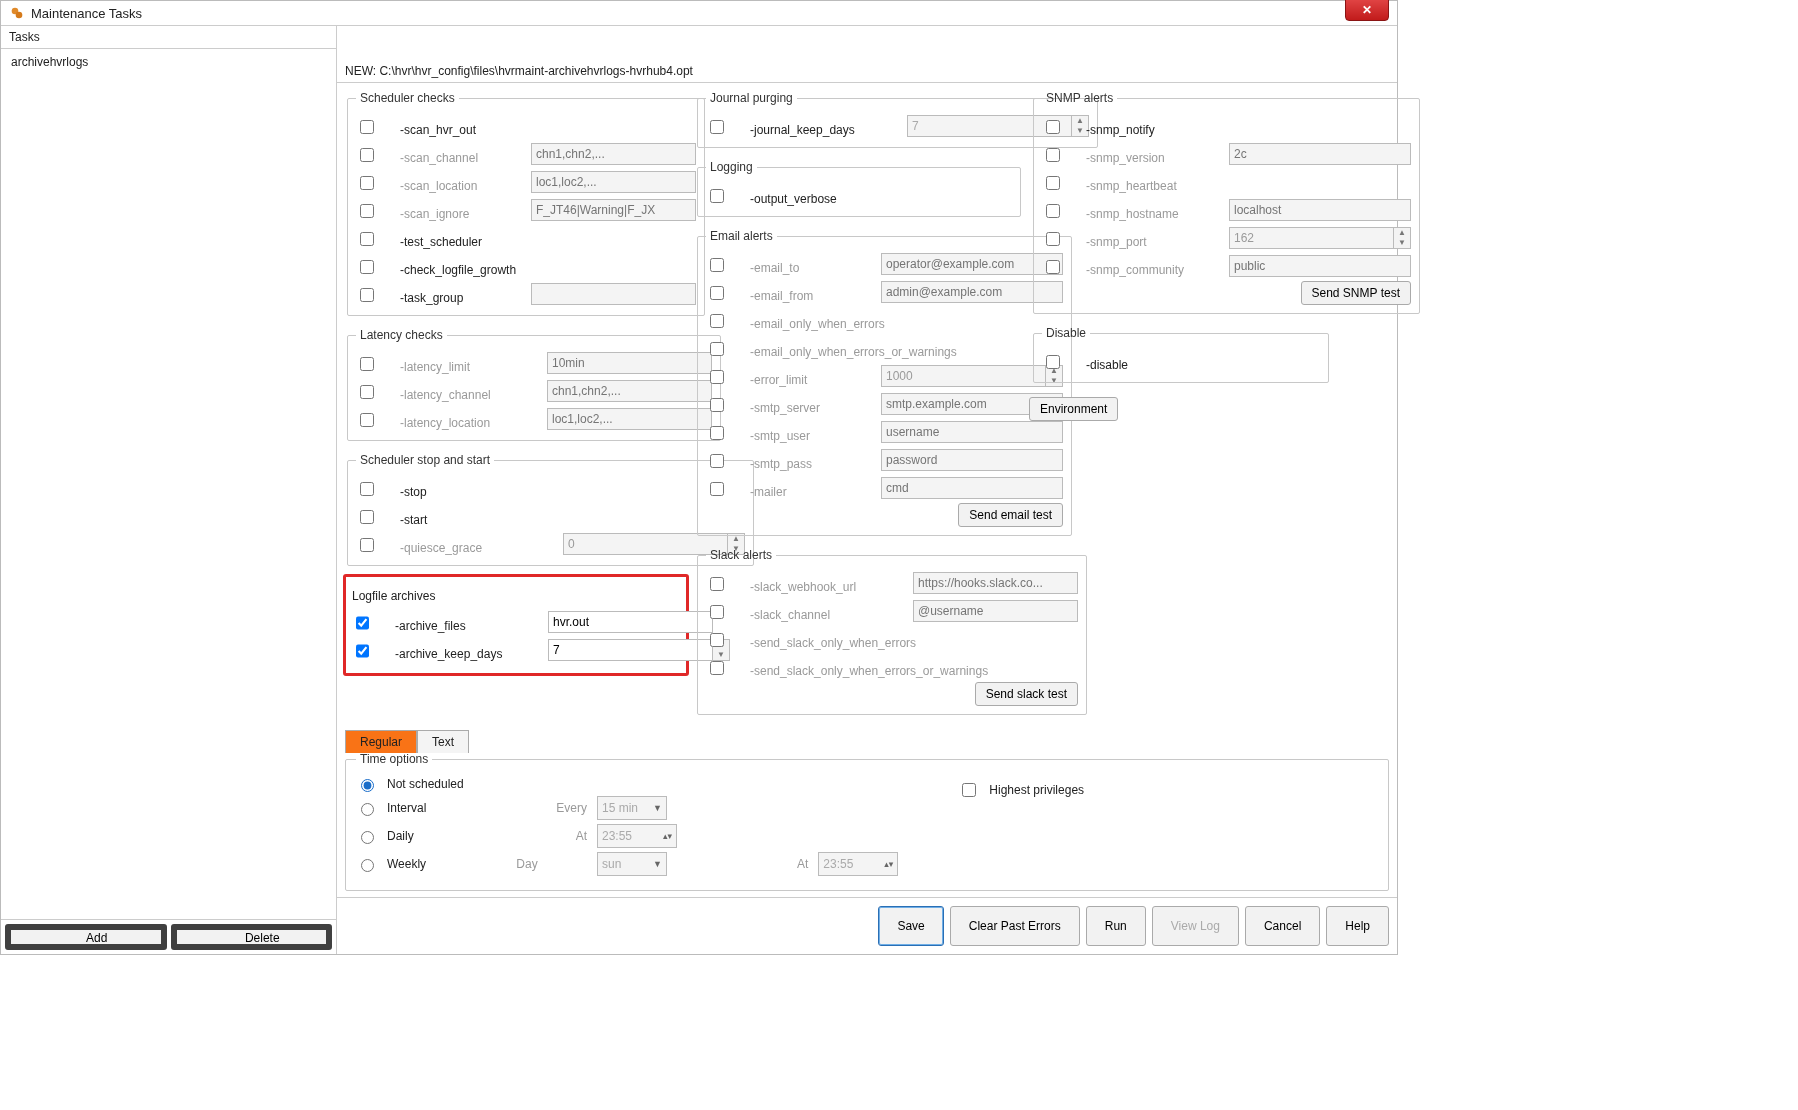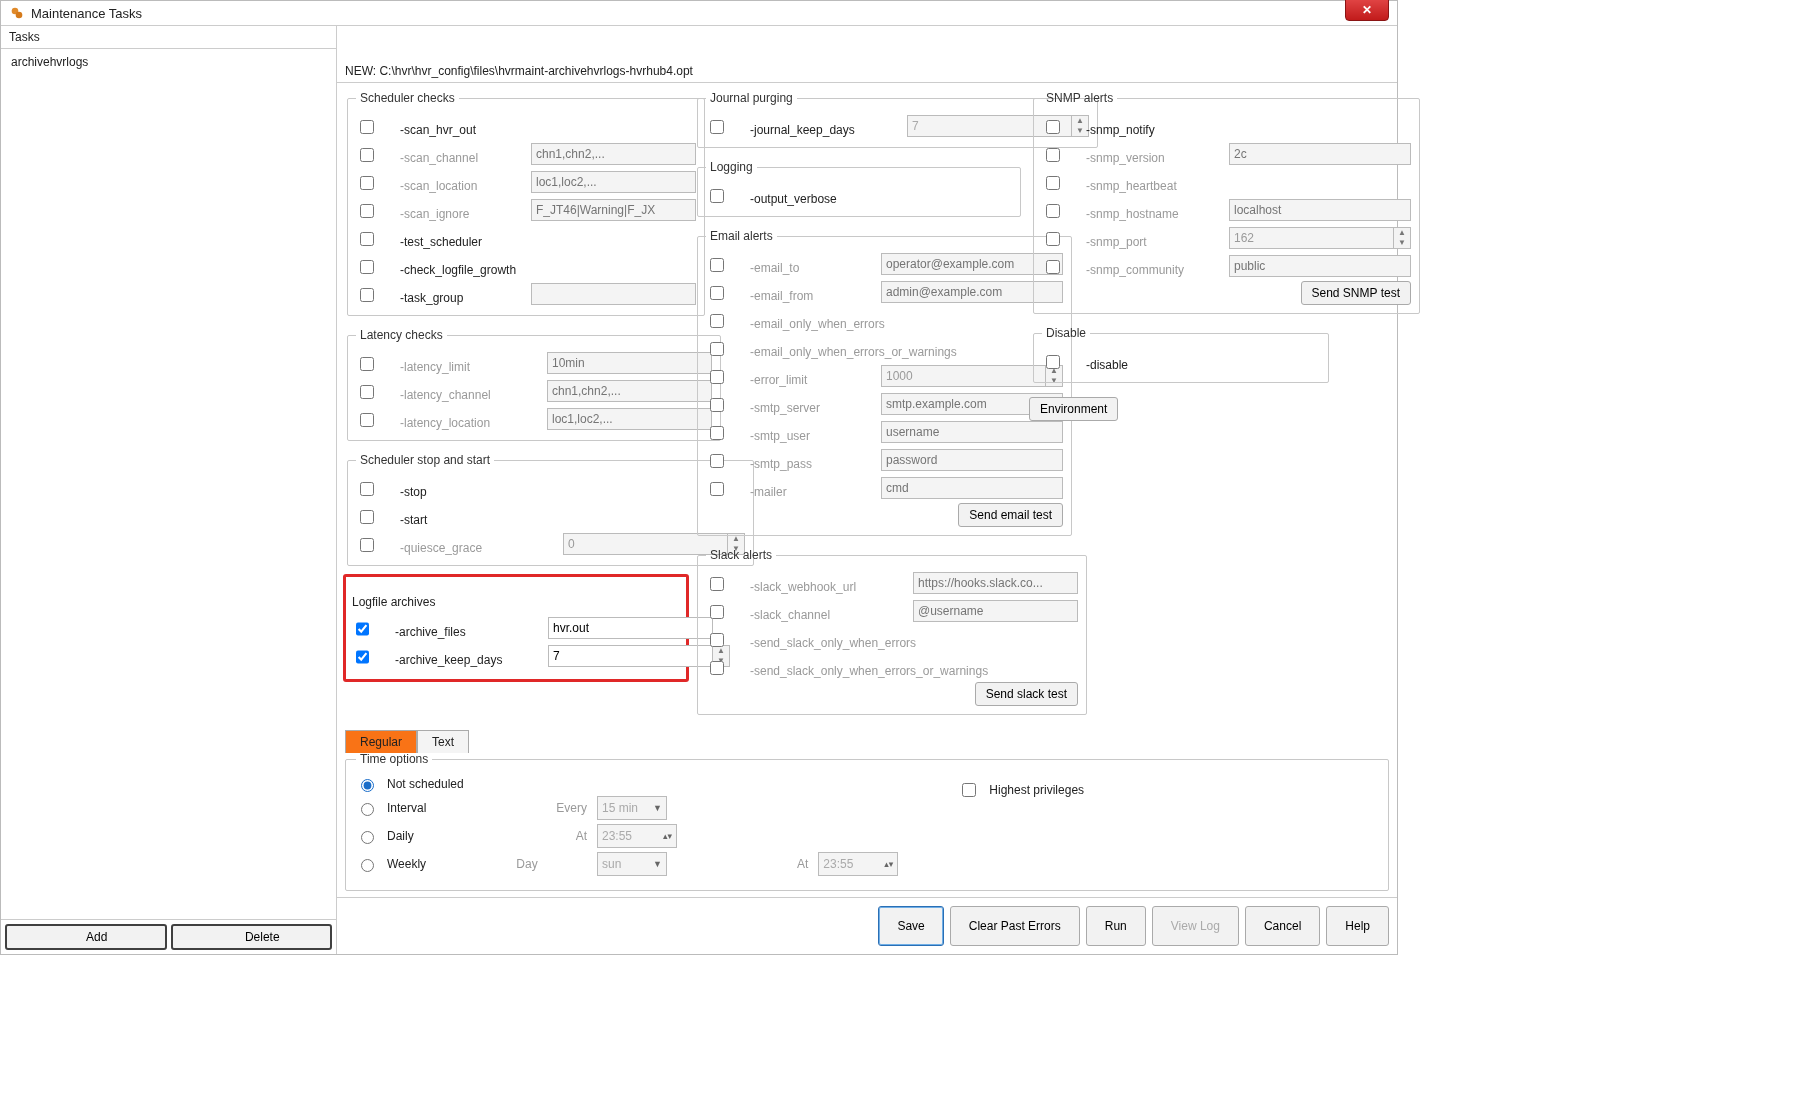--- a/index.html
+++ b/index.html
@@ -8,21 +8,21 @@
   .titlebar { display: flex; align-items: center; padding: 4px 8px; border-bottom: 1px solid #ccc; }
   .titlebar .icon { width: 16px; height: 16px; margin-right: 6px; }
   .titlebar .title { flex: 1; font-size: 13px; }
   .titlebar .close-btn { width: 44px; height: 22px; background: linear-gradient(#e04343,#c11b1b); border: 1px solid #8a1414; border-radius: 0 0 4px 4px; color: #fff; text-align: center; line-height: 20px; font-weight: bold; margin-top:-6px; }
   .body { display: flex; }
   .left-pane { width: 336px; border-right: 1px solid #ccc; display:flex; flex-direction:column; }
   .left-pane .header { padding: 4px 8px; border-bottom: 1px solid #ccc; }
   .task-list { flex:1; padding:0; }
   .task-item { padding: 6px 10px; background: #fff; }
   .left-buttons { display:flex; gap:4px; padding:4px; border-top:1px solid #ccc; }
-  .left-buttons button { flex:1; height:26px; background:#f2f2f2; border:2px solid #404040; border-radius:3px;padding-left:28px; }
+  .left-buttons button { flex:1; height:26px; background:#f2f2f2; border:6px solid #404040; border-radius:3px;padding-left:28px; }
   .right-pane { flex:1; display:flex; flex-direction:column; }
   .path-bar { padding:4px 8px; border-bottom:1px solid #ccc; font-size:12px;margin-top:34px; }
   .form-area { flex:1; padding:4px 6px; display:flex; gap:4px; }
   .col { display:flex; flex-direction:column; gap:4px; }
   .col1 { width: 346px; }
   .col2 { width: 332px; }
   .col3 { width: 304px; }
   fieldset { border:1px solid #c8c8c8; border-radius:2px; margin:4px; padding:6px 8px 8px 8px; }
   legend { padding:0 4px; color:#333; }
   .row { display:flex; align-items:flex-end; gap:23px; min-height:26px; margin-bottom:2px; }
@@ -30,21 +30,21 @@
   .row.disabled label.opt, .row.disabled input[type=text] { color:#9a9a9a; }
   input[type=checkbox] { width:14px; height:14px; }
   input[type=text], .spin { flex:1; height:22px; border:1px solid #bbb; padding:0 4px; background:#fff; }
   input[type=text].dis { background:#f4f4f4; color:#aaa; }
   .spin-wrap { flex:1; display:flex; }
   .spin-wrap input { flex:1; border-right:none;}
   .spin-btns { width:18px; display:flex; flex-direction:column; border:1px solid #bbb; }
   .spin-btns span { flex:1; text-align:center; font-size:8px; line-height:9px; background:#f3f3f3; color:#777; }
   .right-btn { height:24px; padding:0 10px; background:#f2f2f2; border:1px solid #aaa; border-radius:3px; }
   .right-align { display:flex; justify-content:flex-end; margin-top:4px; }
-  .highlight-group { border:3px solid #e02828; border-radius:3px; padding:18px 6px 10px 6px; }
+  .highlight-group { border:3px solid #e02828; border-radius:3px; padding:12px 6px 10px 6px; }
   .tabs { display:flex; margin: 6px 8px 0 8px; }
   .tab { padding:4px 14px; border:1px solid #aaa; background:#f4f4f4; border-bottom:none; position:relative; top:1px; }
   .tab.active { background:#f97316; }
   .time-panel { border:1px solid #c8c8c8; margin:0 8px 6px 8px; padding:6px 10px 10px 10px; }
   .time-panel .trow { display:flex; align-items:center; gap:10px; margin:4px 0; }
   .time-panel label { white-space:nowrap; }
   .selbox { display:flex; align-items:center; border:1px solid #bbb; height:24px; padding:0 4px; min-width:70px; background:#fff; justify-content:space-between; }
   .selbox.dis { background:#f4f4f4; color:#aaa; }
   .chev { font-size:9px; color:#666; margin-left:6px; }
   .bottom-bar { display:flex; justify-content:flex-end; gap:6px; padding:8px; border-top:1px solid #ccc; }

